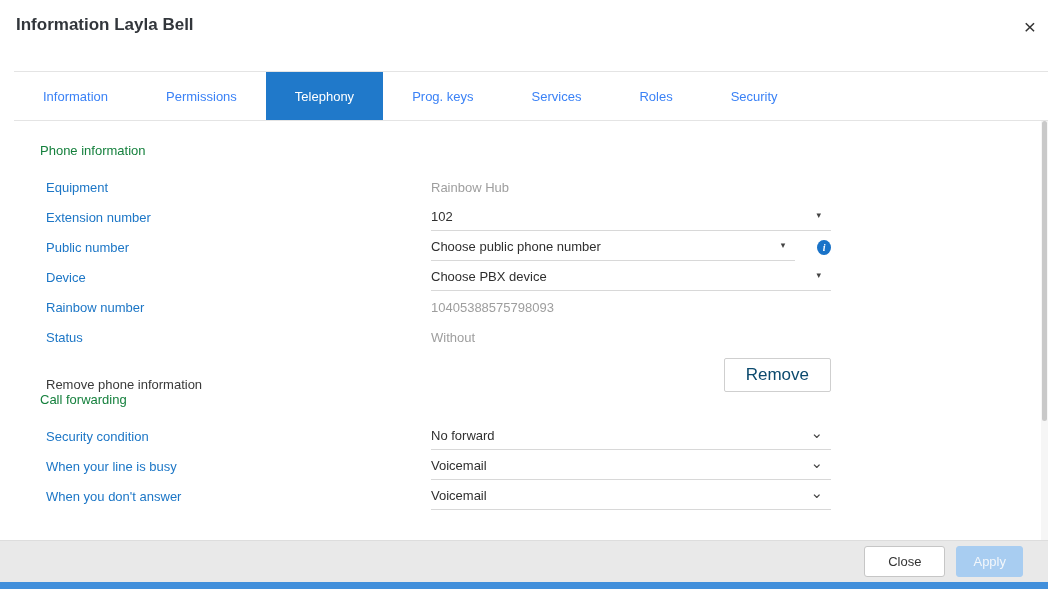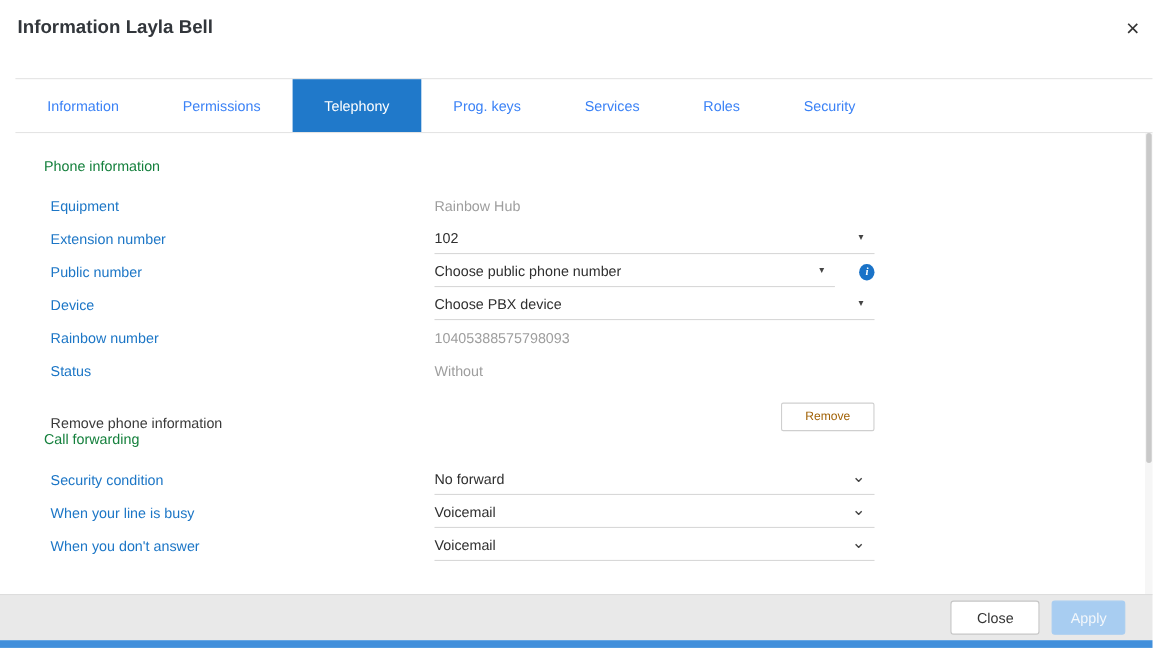--- a/index.html
+++ b/index.html
@@ -12,31 +12,31 @@
   .close-x { position: absolute; right: 8px; top: 12px; font-size: 21px; color: #333; cursor: pointer; line-height: 1; padding: 4px; }
 
   
   .tabs { position: absolute; top: 71px; left: 14px; right: 0; height: 50px; display: flex; border-top: 1px solid #e4e4e4; border-bottom: 1px solid #e4e4e4; background: #fff; }
   .tab { padding: 0 29px; line-height: 49px; font-size: 13px; color: #3b82f6; cursor: pointer; white-space: nowrap; }
   .tab.active { background: #2079ca; color: #fff; }
 
   
   .content { position: absolute; top: 121px; left: 0; right: 8px; bottom: 49px; padding: 22px 0 0 46px; overflow: hidden; }
   .section-heading { font-size: 13px; color: #15803d; margin: 0 0 14px -6px; }
-  .row { display: flex; align-items: center; height: 30px; }
+  .row { display: flex; align-items: center; height: 30px; gap: 36px; }
   .row-label { width: 349px; font-size: 13px; color: #1c76c6; flex: 0 0 349px; }
   .row-label.dark { color: #3a3a3a; }
   .value-wrap { width: 400px; position: relative; display: flex; align-items: center; }
   .value-static { font-size: 13px; color: #9e9e9e; }
   .select { width: 400px; border-bottom: 1px solid #d8d8d8; padding: 5px 0 6px 0; font-size: 13px; color: #2f2f2f; position: relative; cursor: pointer; }
   .select .caret { position: absolute; right: 10px; top: 6px; font-size: 9px; color: #444; }
   .select .chev { position: absolute; right: 8px; top: 1px; font-size: 15px; color: #444; }
   .info-badge { width: 15px; height: 15px; border-radius: 50%; background: #1a73c8; color: #fff; font-size: 10px; font-weight: 700; font-style: italic; font-family: "Liberation Serif", serif; display: flex; align-items: center; justify-content: center; margin-left: 22px; cursor: pointer; }
   .remove-row { height: 40px; align-items: flex-end; }
-  .remove-btn { margin-left: auto; background: #fff; border: 1px solid #cfcfcf; border-radius: 2px; padding: 6px 21px; font-size: 11px; color: #a16207; cursor: pointer; }
+  .remove-btn { margin-left: auto; background: #fff; border: 1px solid #cfcfcf; border-radius: 2px; padding: 6px 21px; font-size: 17px; color: #0c4a6e; cursor: pointer; }
   .cf-heading { }
 
   
   .footer { position: absolute; left: 0; right: 0; bottom: 7px; height: 42px; background: #e9e9e9; border-top: 1px solid #ddd; display: flex; align-items: center; justify-content: flex-end; padding-right: 25px; gap: 11px; }
   .btn-close { background: #fff; border: 1px solid #c6c6c6; border-radius: 3px; padding: 7px 23px; font-size: 13px; color: #333; cursor: pointer; }
   .btn-apply { background: #a8cdf1; border: 1px solid #a8cdf1; border-radius: 3px; padding: 7px 16px; font-size: 13px; color: #f3f7fb; cursor: default; }
   .bottom-bar { position: absolute; left: 0; right: 0; bottom: 0; height: 7px; background: #418fdb; }
 
   
   .scroll-track { position: absolute; right: 0; top: 121px; width: 7px; bottom: 49px; background: #f6f6f6; }

